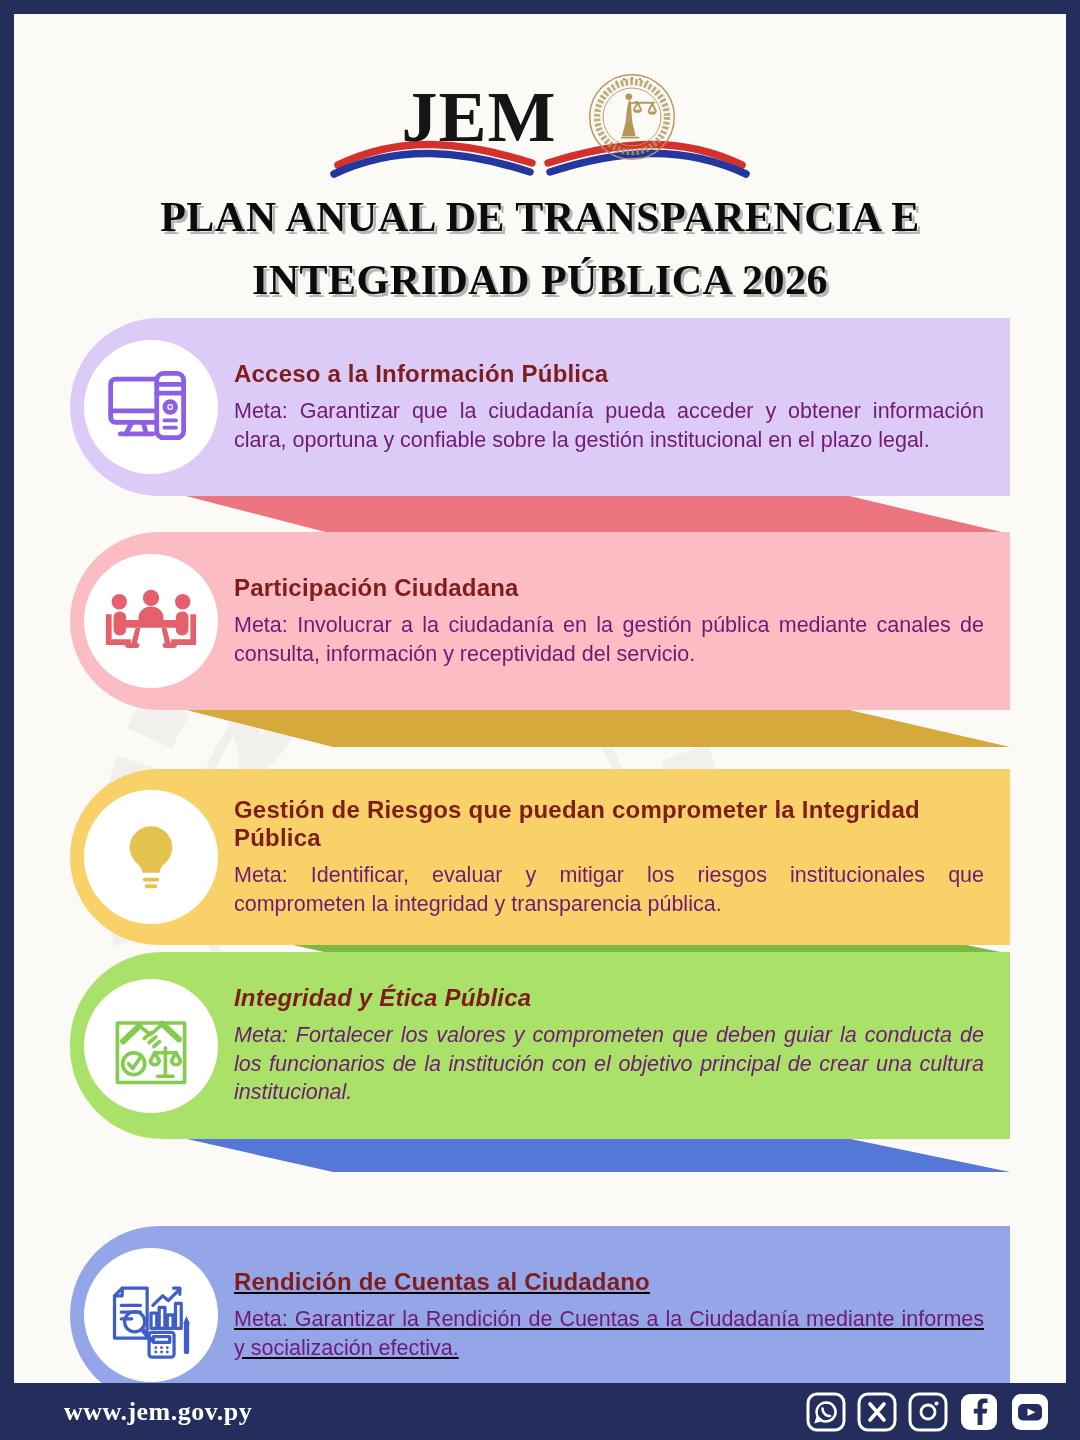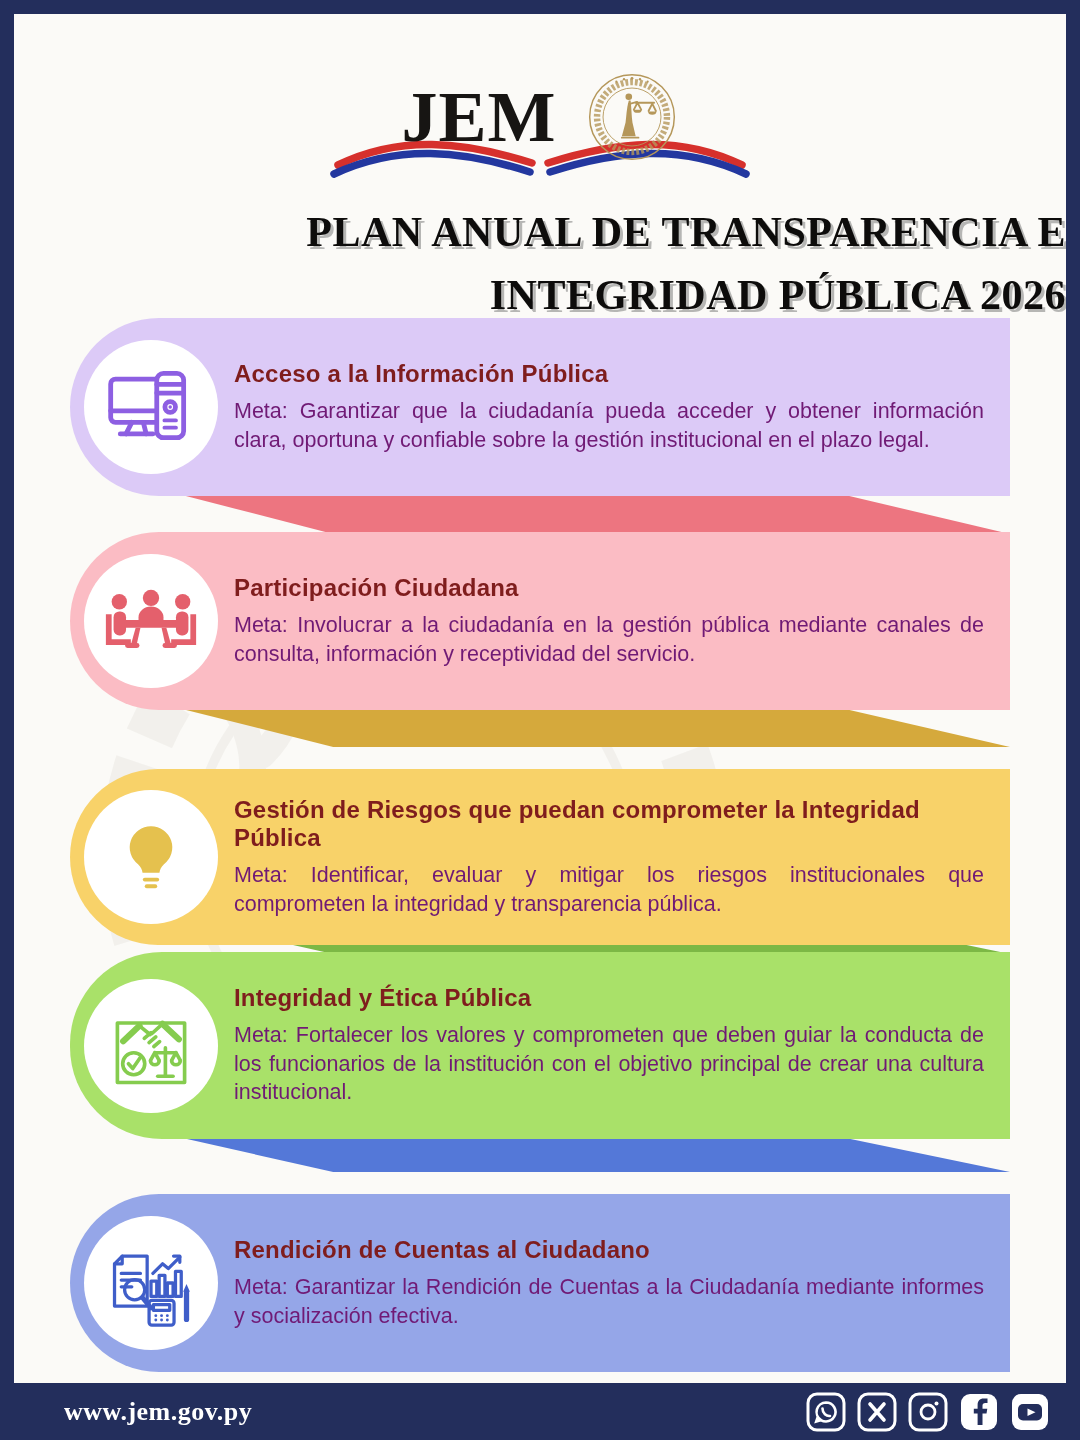--- a/index.html
+++ b/index.html
@@ -12,38 +12,38 @@
   
   .watermark { position:absolute; left:20px; top:460px; opacity:.6; z-index:0; }
 
   
   .logo-row { position:absolute; top:57px; left:0; width:100%; display:flex; justify-content:center; align-items:center; gap:30px; z-index:3; }
   .jem-acronym { font-family:"Liberation Serif", serif; font-weight:bold; font-size:72px; color:#171513; letter-spacing:1px; line-height:1; }
   .org-name { font-family:"Liberation Serif", serif; font-weight:bold; font-size:17.5px; color:#1d1b18; line-height:1.24; letter-spacing:.3px; }
   .ribbon-wrap { position:absolute; top:118px; left:0; width:100%; display:flex; justify-content:center; z-index:2; }
 
   
-  .main-title { position:absolute; top:172px; left:0; width:100%; text-align:right; z-index:3;
+  .main-title { position:absolute; top:172px; left:0; width:100%; text-align:center; z-index:3;
     font-family:"Liberation Serif", serif; font-weight:bold; font-size:42px; color:#0d0c0b;
-    line-height:1.5; letter-spacing:.5px; text-shadow:3px 3px 0 rgba(125,125,125,.55);margin-top:15px; }
+    line-height:1.5; letter-spacing:.5px; text-shadow:3px 3px 0 rgba(125,125,125,.55); }
 
   
   .banner { position:absolute; left:56px; width:940px; border-radius:92px 0 0 92px; z-index:2;
     display:flex; align-items:center; }
   .banner .bubble { position:absolute; left:14px; top:50%; transform:translateY(-50%);
     width:134px; height:134px; background:#fff; border-radius:50%;
     display:flex; align-items:center; justify-content:center; }
   .banner .txt { margin-left:164px; padding-right:26px; width:100%; }
   .banner h2 { font-size:24px; font-weight:bold; color:#7f1d1d; margin-bottom:9px; letter-spacing:.2px; }
   .banner p { font-size:21.5px; color:#701a75; line-height:1.34; text-align:justify; }
   .b1 { top:304px; height:178px; }
   .b2 { top:518px; height:178px; }
   .b3 { top:731px; height:176px; }
   .b4 { top:938px; height:187px; }
-  .b5 { top:1180px; height:178px; }
+  .b5 { top:1212px; height:178px;text-decoration:underline; }
 
   .connector { position:absolute; left:56px; width:940px; z-index:1;
     clip-path:polygon(11.5% 0, 82% 0, 100% 100%, 28% 100%); }
   .c1 { top:480px; height:40px; }
   .c2 { top:694px; height:39px; }
   .c3 { top:905px; height:35px; }
   .c4 { top:1123px; height:35px; }
 
   .icon-svg { color:var(--accent); }
 
@@ -182,21 +182,21 @@
             <rect x="43.5" y="78.5" width="13" height="4" rx="2"></rect>
           </g>
         </svg>
       </div>
       <div class="txt">
         <h2>Gestión de Riesgos que puedan comprometer la Integridad Pública</h2>
         <p>Meta: Identificar, evaluar y mitigar los riesgos institucionales que comprometen la integridad y transparencia pública.</p>
       </div>
     </div>
 
-    <div class="banner b4" style="background: rgb(169, 225, 105); --accent: #85cc4e;">
+    <div class="banner b4" style="background: rgb(169, 225, 105); font-style: italic; --accent: #85cc4e;">
       <div class="bubble">
         <svg class="icon-svg" width="96" height="96" viewBox="0 0 100 100">
           <g stroke="currentColor" fill="none" stroke-width="3.8" stroke-linecap="round" stroke-linejoin="round">
             <rect x="15" y="26" width="70" height="62"></rect>
             <path d="M21,45 L38,29" stroke-width="6.5"></path>
             <path d="M79,43 L62,27" stroke-width="6.5"></path>
             <path d="M38,29 l11,9 M62,27 l-11,10 M43,42 l7,-6 M48,46.5 l7,-6 M53,50.5 l6,-5"></path>
             <circle cx="32" cy="68.5" r="11.5"></circle>
             <path d="M26.5,68.5 l4.5,5 L38.5,62.5"></path>
             <path d="M65,52 v29"></path>

